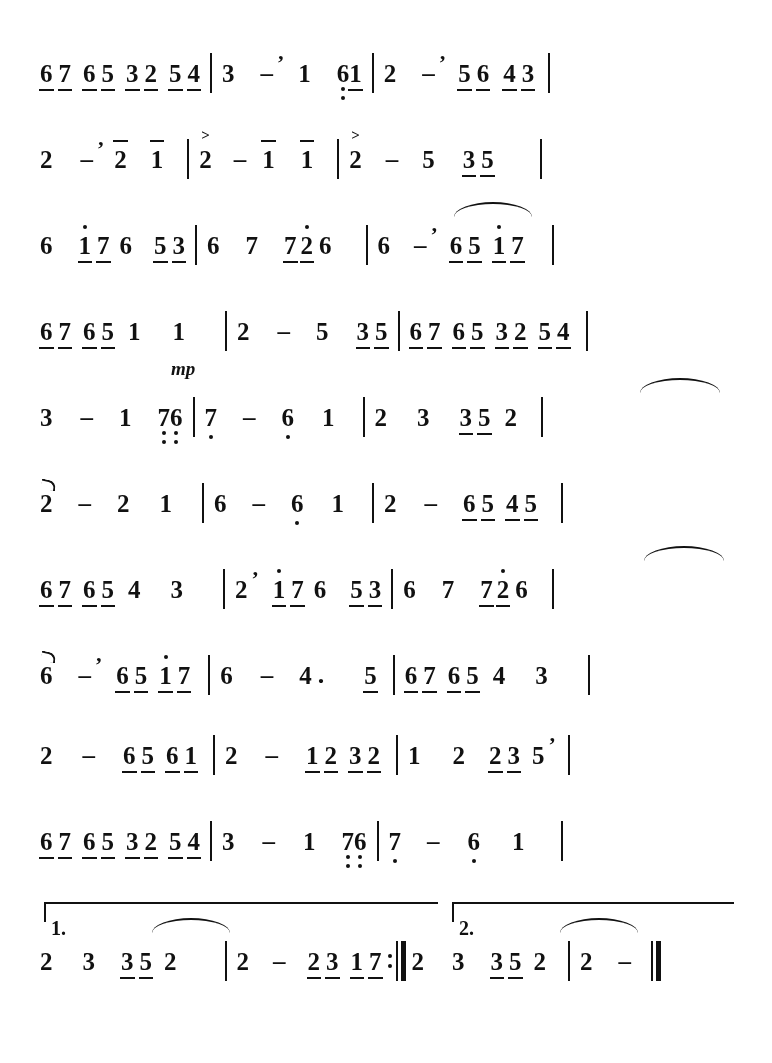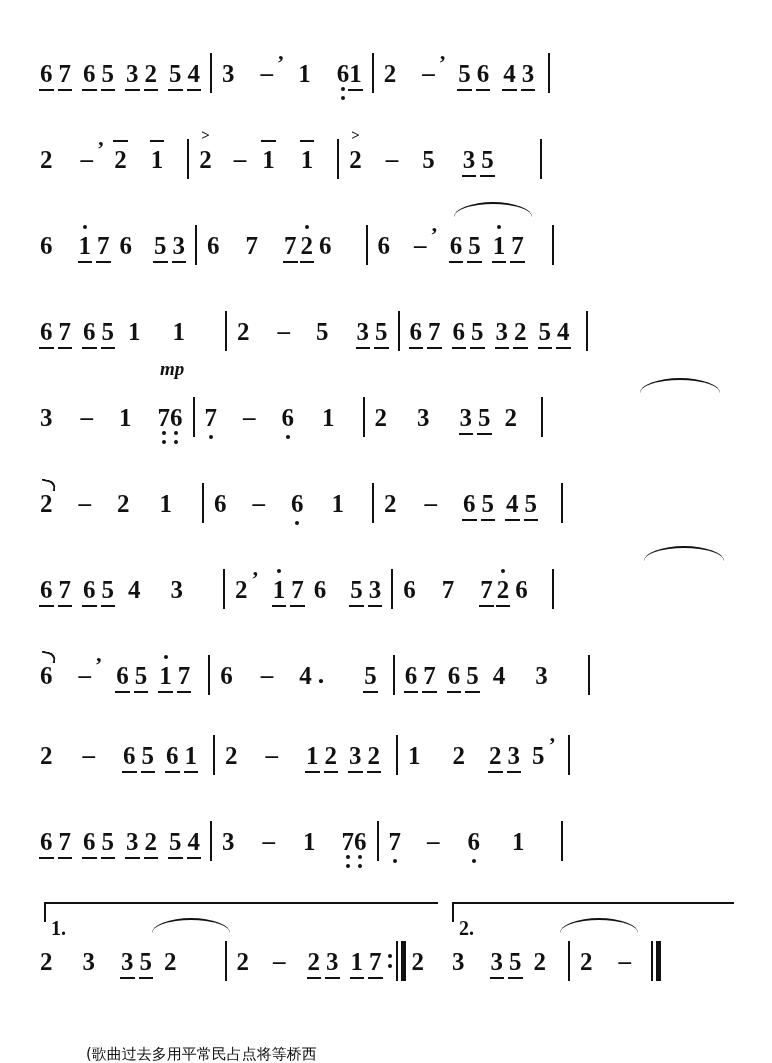--- a/index.html
+++ b/index.html
@@ -378,21 +378,21 @@
       <span class="sp" style="width:30px"></span>
     <span class="note">3</span>
       <span class="sp" style="width:30px"></span>
     <span class="note u1">3</span>
       <span class="sp" style="width:6px"></span>
     <span class="note u1">5</span>
       <span class="sp" style="width:14px"></span>
     <span class="note">2</span>
     <span class="barline" style="margin-left:24px"></span>
     <span class="slur" style="left:600px;top:-8px;width:80px;"></span>
-    <span class="dyn" style="left:120px;top:-28px">mp</span>
+    <span class="dyn" style="left:131px;top:-28px">mp</span>
   </div>
 
   <div class="line" style="top:472px">
     <span class="note curveacc">2</span>
       <span class="sp" style="width:26px"></span>
     <span class="dash">–</span>
       <span class="sp" style="width:26px"></span>
     <span class="note">2</span>
       <span class="sp" style="width:30px"></span>
     <span class="note">1</span>
@@ -624,14 +624,13 @@
       <span class="sp" style="width:26px"></span>
     <span class="dash">–</span>
     <span class="repeat" style="margin-left:20px">
       <span class="thin"></span>
       <span class="thick"></span>
     </span>
     <span class="slur" style="left:112px;top:-12px;width:78px;"></span>
     <span class="slur" style="left:520px;top:-12px;width:78px;"></span>
   </div>
 
-  <div class="footnote">(歌曲过去多用平常民占点将等桥西</div>
 </div>
 
 </body></html>

